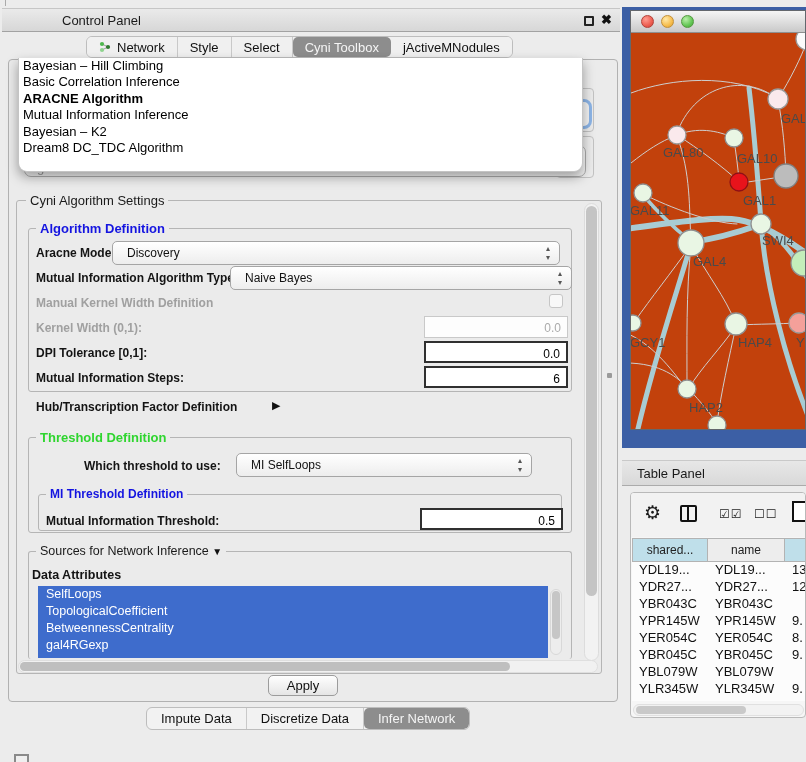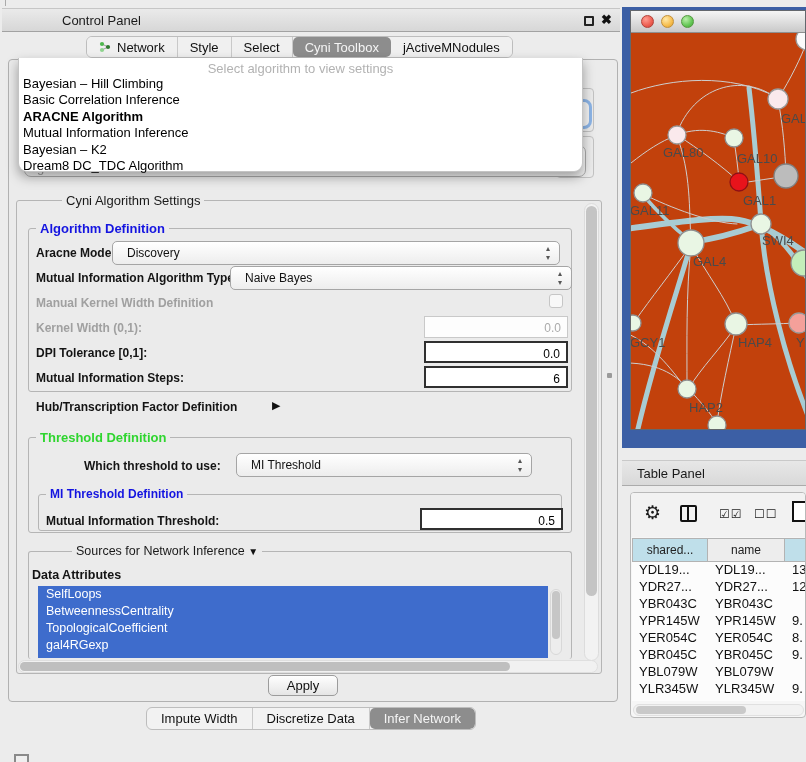--- a/index.html
+++ b/index.html
@@ -39,21 +39,21 @@
   .popup { left:18px; top:58px; width:565px; height:114px; background:#ffffff;
     border:1px solid #c4c4c4; border-top:none; border-radius:0 0 9px 9px;
     box-shadow:0 5px 12px rgba(0,0,0,0.35); z-index:50; }
   .popup-ph { text-align:center; font-size:13px; color:#b2b2b2; margin-top:3px; }
   .popup-item { font-size:13px; color:#000; line-height:16.4px; padding-left:4px; white-space:nowrap; }
   .popup-item.bold { font-weight:bold; }
 
   
   .gbox { border:1px solid #b5b5b5; border-radius:3px; }
   .glabel { position:absolute; background:#ebebeb; padding:0 4px; font-size:13px; white-space:nowrap; }
-  .glabel.black { color:#1a1a1a;margin-left:36px; }
+  .glabel.black { color:#1a1a1a; }
   .glabel.blue  { color:#1414e0; font-weight:bold; }
   .glabel.green { color:#2fd52f; font-weight:bold; }
 
   .flabel { position:absolute; font-size:12px; font-weight:bold; color:#141414; white-space:nowrap; }
   .flabel.dis { color:#a0a0a0; }
 
   .cbx { position:absolute; border:1px solid #a5a5a5; border-radius:5px;
     background:linear-gradient(#ffffff,#ededed); height:24px; }
   .cbx .val { position:absolute; left:14px; top:4px; font-size:12px; color:#111; }
   .stepper { position:absolute; right:6px; top:2px; width:10px; display:flex; flex-direction:column;
@@ -179,21 +179,20 @@
   <div class="abs main-panel"></div>
 
   <div class="abs frag-box" style="left:556px; top:88px; width:38px; height:44px;"></div>
   <div class="abs frag-box" style="left:556px; top:136px; width:38px; height:42px;"></div>
   <div class="abs focus-combo"></div>
   <div class="abs ghost-combo">
     <span>gal4filtered.sif default node</span>
   </div>
 
   <div class="abs popup">
-    <div class="popup-ph">Select algorithm to view settings</div>
     <div id="algo-list">
         <div class="popup-item">Bayesian – Hill Climbing</div>
         <div class="popup-item">Basic Correlation Inference</div>
         <div class="popup-item bold">ARACNE Algorithm</div>
         <div class="popup-item">Mutual Information Inference</div>
         <div class="popup-item">Bayesian – K2</div>
         <div class="popup-item">Dream8 DC_TDC Algorithm</div>
       </div>
   </div>
 
@@ -234,55 +233,55 @@
   <div class="tfield act" style="left:424px; top:366px; width:144px;">6</div>
 
   <div class="flabel" style="left:36px; top:400px;">Hub/Transcription Factor Definition</div>
   <div class="abs tri" style="left:272px; top:399px;">▶</div>
 
   <div class="abs gbox" style="left:28px; top:437px; width:544px; height:96px;"></div>
   <div class="glabel green" style="left:36px; top:430px;">Threshold Definition</div>
 
   <div class="flabel" style="left:84px; top:459px;">Which threshold to use:</div>
   <div class="cbx" style="left:236px; top:453px; width:296px;">
-    <span class="val">MI Threshold</span>
+    <span class="val">MI SelfLoops</span>
     <span class="stepper">
         <span>▴</span>
         <span>▾</span>
       </span>
   </div>
 
   <div class="abs gbox" style="left:38px; top:494px; width:524px; height:37px;"></div>
   <div class="glabel blue" style="left:46px; top:487px; font-size:12px;">MI Threshold Definition</div>
   <div class="flabel" style="left:46px; top:514px;">Mutual Information Threshold:</div>
   <div class="tfield act" style="left:420px; top:508px; width:143px;">0.5</div>
 
   <div class="abs gbox" style="left:28px; top:551px; width:544px; height:108px; border-bottom:none;"></div>
   <div class="glabel black" style="left:36px; top:544px; font-size:12.5px;">
     <span>Sources for Network Inference</span>
     <span class="tri" style="font-size:10px;">▼</span>
   </div>
   <div class="flabel" style="left:32px; top:568px; font-size:12.5px;">Data Attributes</div>
   <div class="abs attr-list" id="attr-list">
       <div class="attr-item">SelfLoops</div>
+      <div class="attr-item">TopologicalCoefficient</div>
       <div class="attr-item">BetweennessCentrality</div>
-      <div class="attr-item">TopologicalCoefficient</div>
       <div class="attr-item">gal4RGexp</div>
     </div>
   <div class="abs list-scroll-track"></div>
   <div class="abs list-scroll-thumb"></div>
 
   <div class="abs vscroll-track"></div>
   <div class="abs vscroll-thumb"></div>
   <div class="abs hscroll-track"></div>
   <div class="abs hscroll-thumb"></div>
 
   <div class="abs apply-btn">Apply</div>
   <div class="abs bottom-strip" id="bottom-tabs">
-      <div class="btab">Impute Width</div>
+      <div class="btab">Impute Data</div>
       <div class="btab">Discretize Data</div>
       <div class="btab sel">Infer Network</div>
     </div>
 
   <div class="abs corner-icon"></div>
   <div class="abs splitter-grip"></div>
 
   <div class="abs desktop"></div>
 
   <div class="abs netwin">

